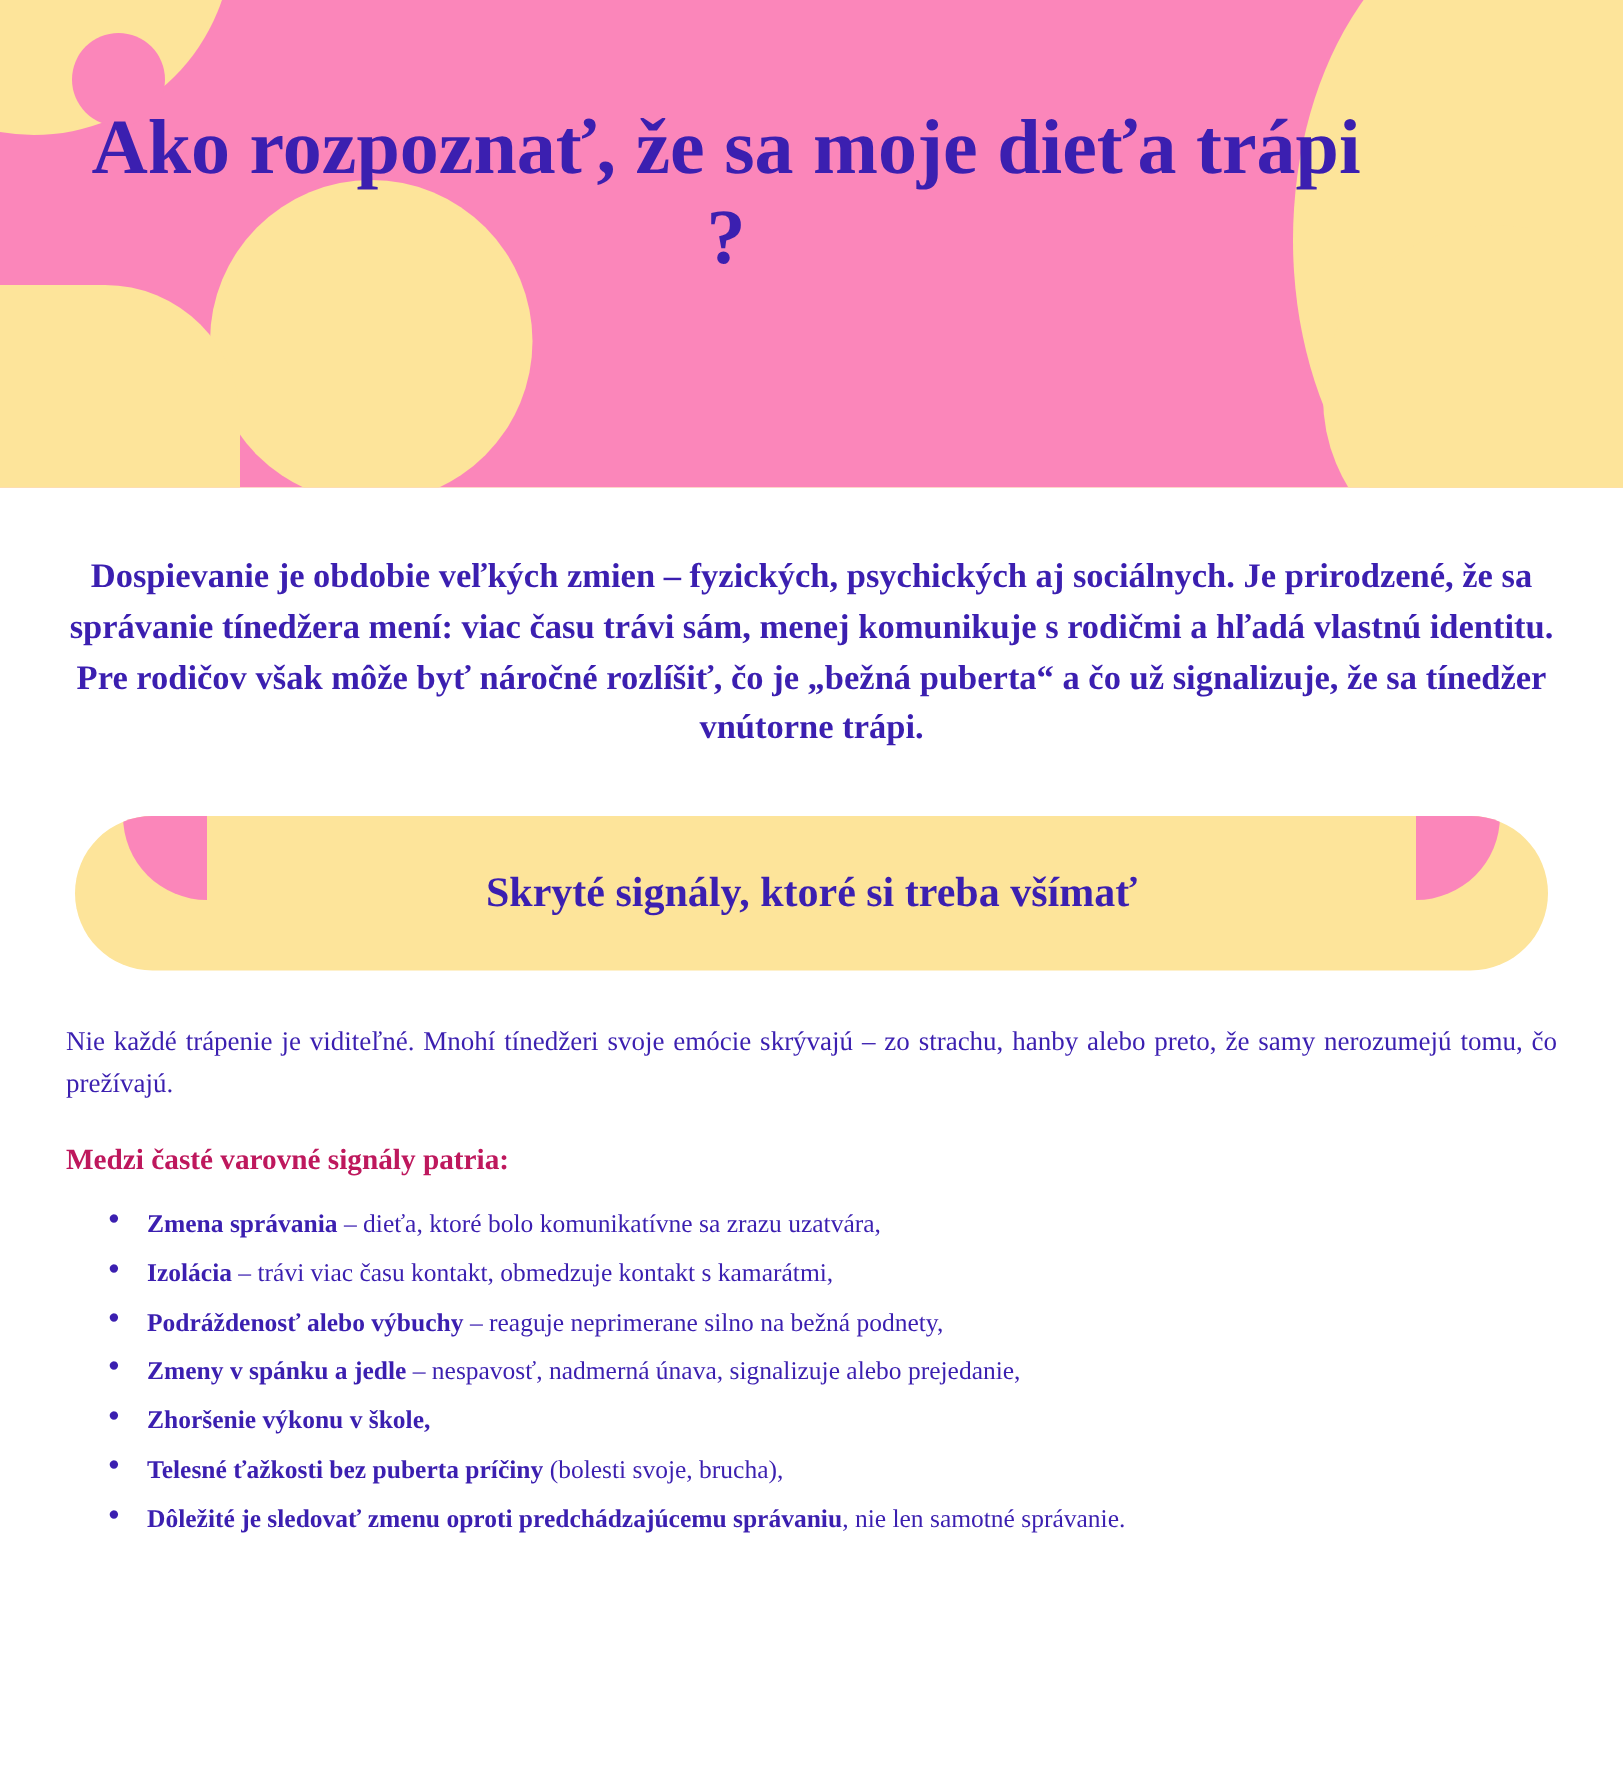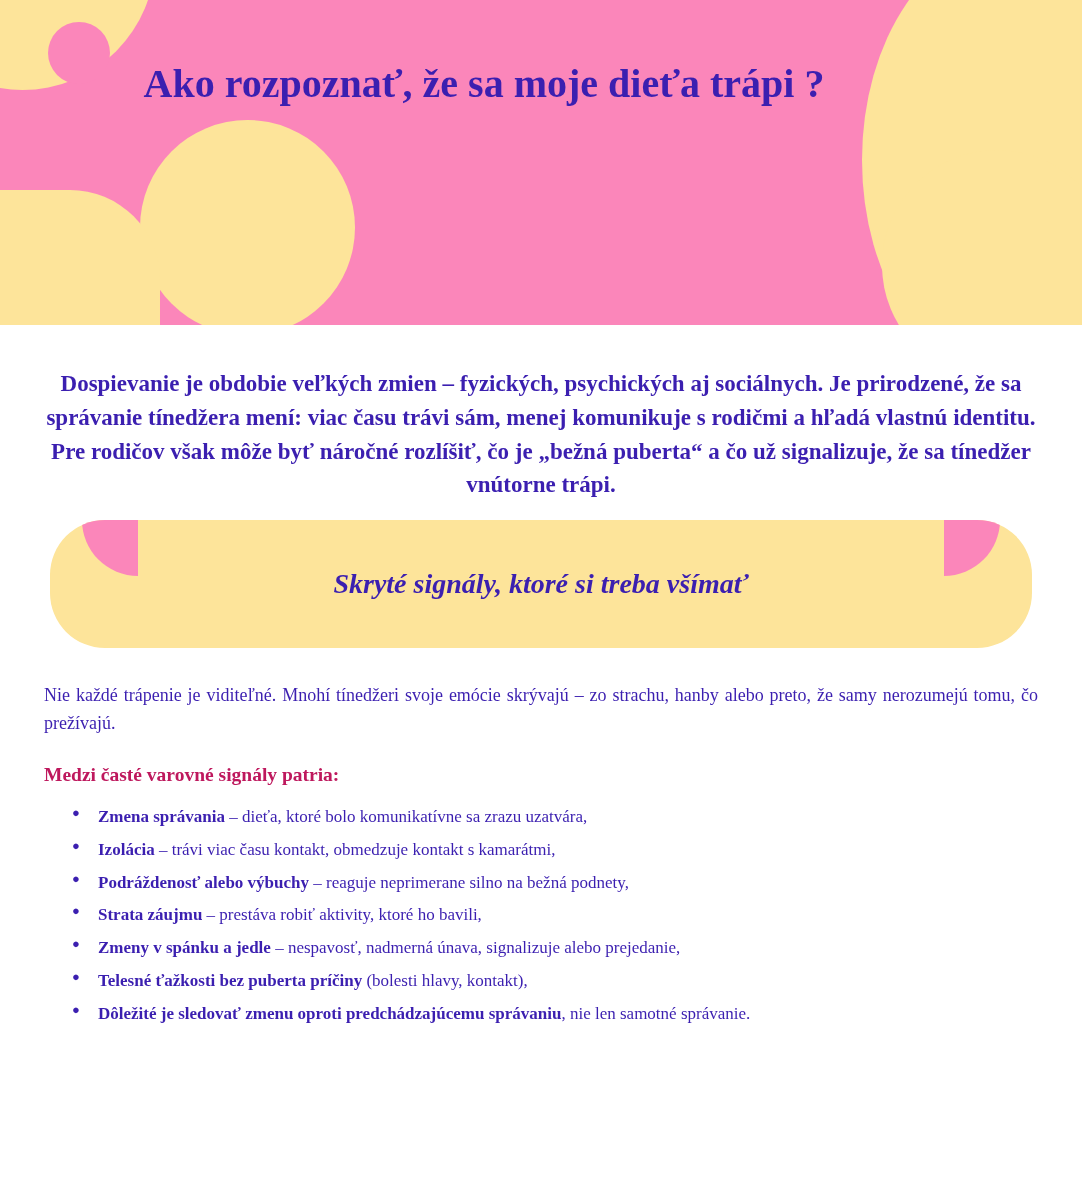--- a/index.html
+++ b/index.html
@@ -90,21 +90,21 @@
     height: 230px;
     background: #fde49a;
     border-radius: 50%;
   }
   .hero-title {
     position: absolute;
     left: 0;
     top: 34px;
     width: 968px;
     text-align: center;
-    font-size: 40px;
+    font-size: 52px;
     line-height: 1.15;
     font-weight: bold;
     color: #3b1fb0;
     letter-spacing: 0px;
     z-index: 5;
     padding: 0 60px;
     box-sizing: border-box;
   }
 
   
@@ -112,24 +112,23 @@
     margin: 42px 46px 0 46px;
     text-align: center;
     font-size: 23px;
     line-height: 1.47;
     font-weight: bold;
     color: #3b1fb0;
   }
 
   
   .banner-wrap {
-    margin: 18px 50px 0 50px;
-    position: relative;
-    height: 128px;
-    font-style: italic;
+    margin: 42px 50px 0 50px;
+    position: relative;
+    height: 103px;
   }
   .banner {
     position: absolute;
     inset: 0;
     background: #fde49a;
     border-radius: 55px;
     overflow: hidden;
   }
   .banner-q-left {
     position: absolute;
@@ -230,18 +229,18 @@
   <div class="banner-text">Skryté signály, ktoré si treba všímať</div>
 </section>
 
 <section class="body-wrap">
   <p class="para">Nie každé trápenie je viditeľné. Mnohí tínedžeri svoje emócie skrývajú – zo strachu, hanby alebo preto, že samy nerozumejú tomu, čo prežívajú.</p>
   <p class="lead-bold">Medzi časté varovné signály patria:</p>
   <ul class="signals" id="signals-list">
       <li><b>Zmena správania</b><span> – dieťa, ktoré bolo komunikatívne sa zrazu uzatvára,</span></li>
       <li><b>Izolácia</b><span> – trávi viac času kontakt, obmedzuje kontakt s kamarátmi,</span></li>
       <li><b>Podráždenosť alebo výbuchy</b><span> – reaguje neprimerane silno na bežná podnety,</span></li>
-      <li><b>Strata záujmu</b><span> – prestáva robiť aktivity, ktoré ho bavili,</span></li>
       <li><b>Zmeny v spánku a jedle</b><span> – nespavosť, nadmerná únava, signalizuje alebo prejedanie,</span></li>
-      <li><b>Telesné ťažkosti bez puberta príčiny</b><span> (bolesti hlavy, kontakt),</span></li>
+      <li><b>Zhoršenie výkonu v škole,</b><span></span></li>
+      <li><b>Telesné ťažkosti bez puberta príčiny</b><span> (bolesti svoje, brucha),</span></li>
       <li><b>Dôležité je sledovať zmenu oproti predchádzajúcemu správaniu</b><span>, nie len samotné správanie.</span></li>
     </ul>
 </section>
 
 </body></html>

